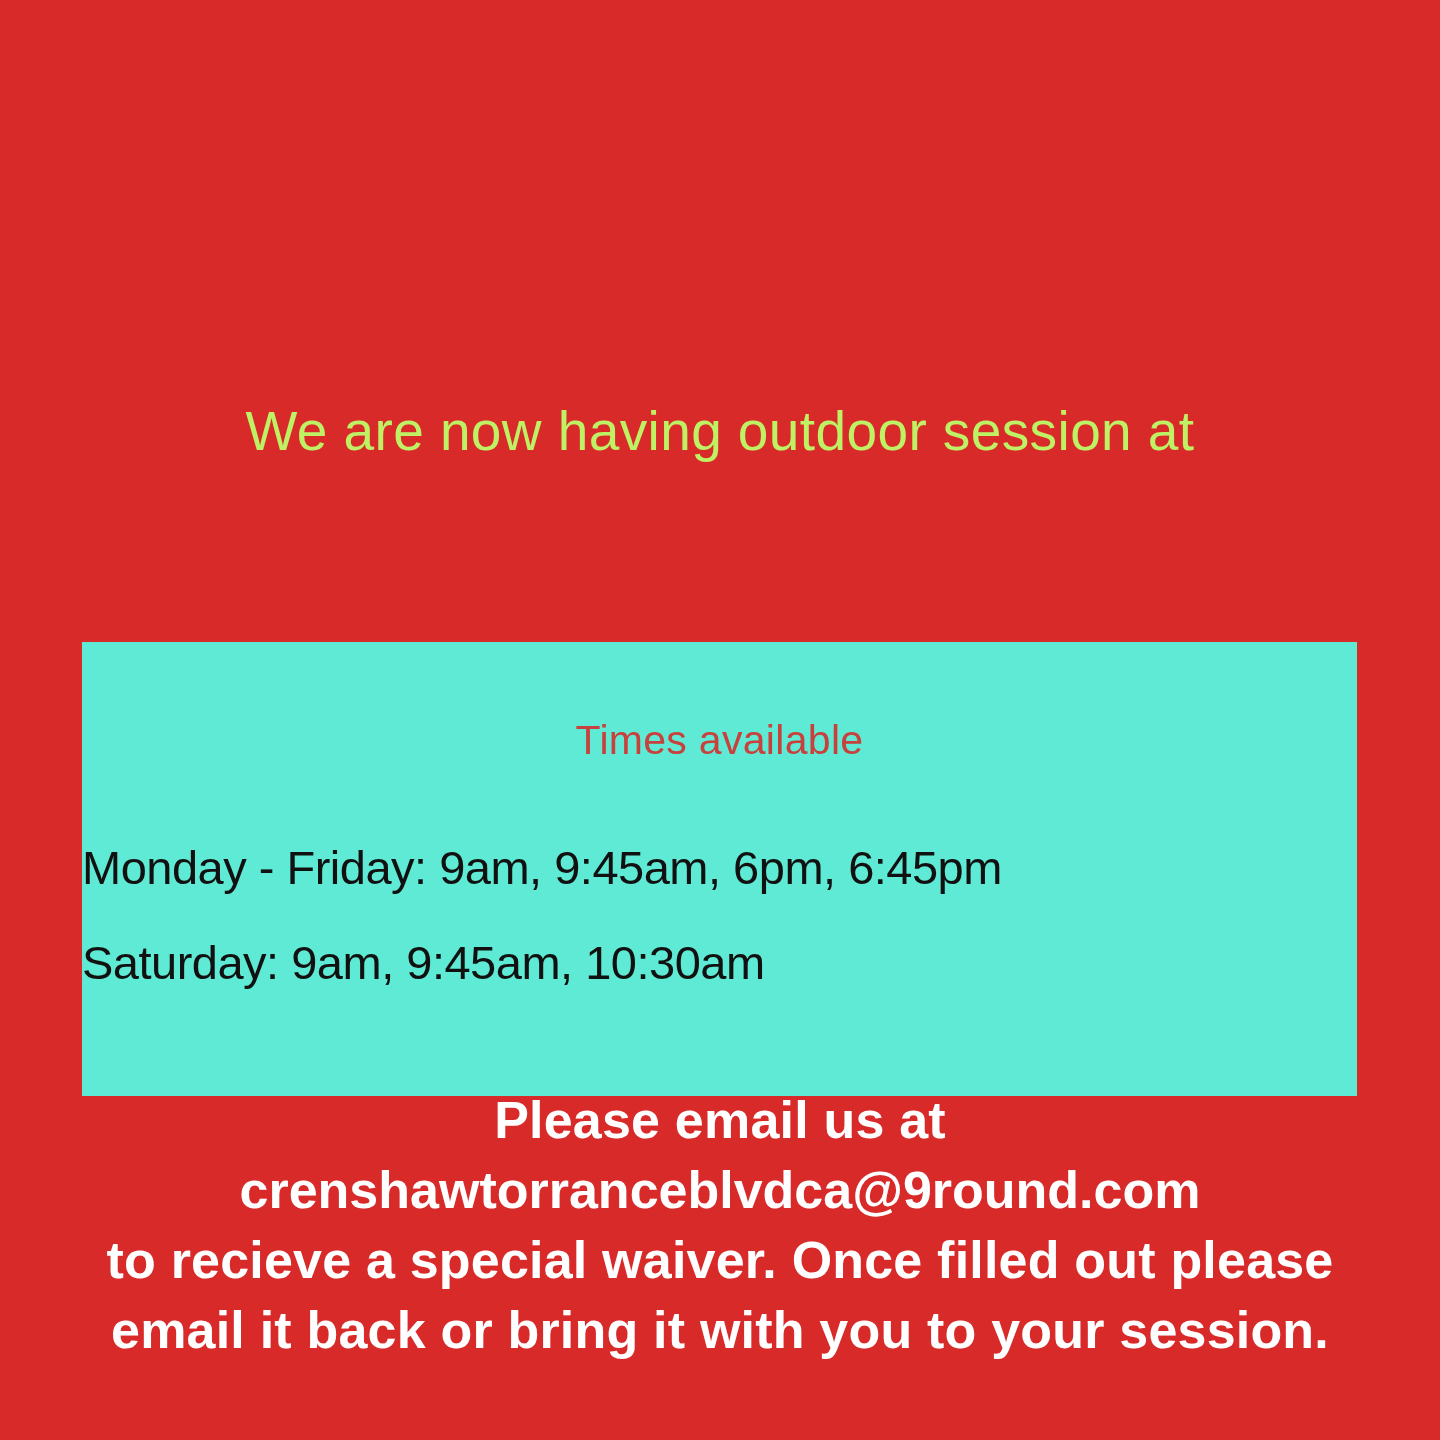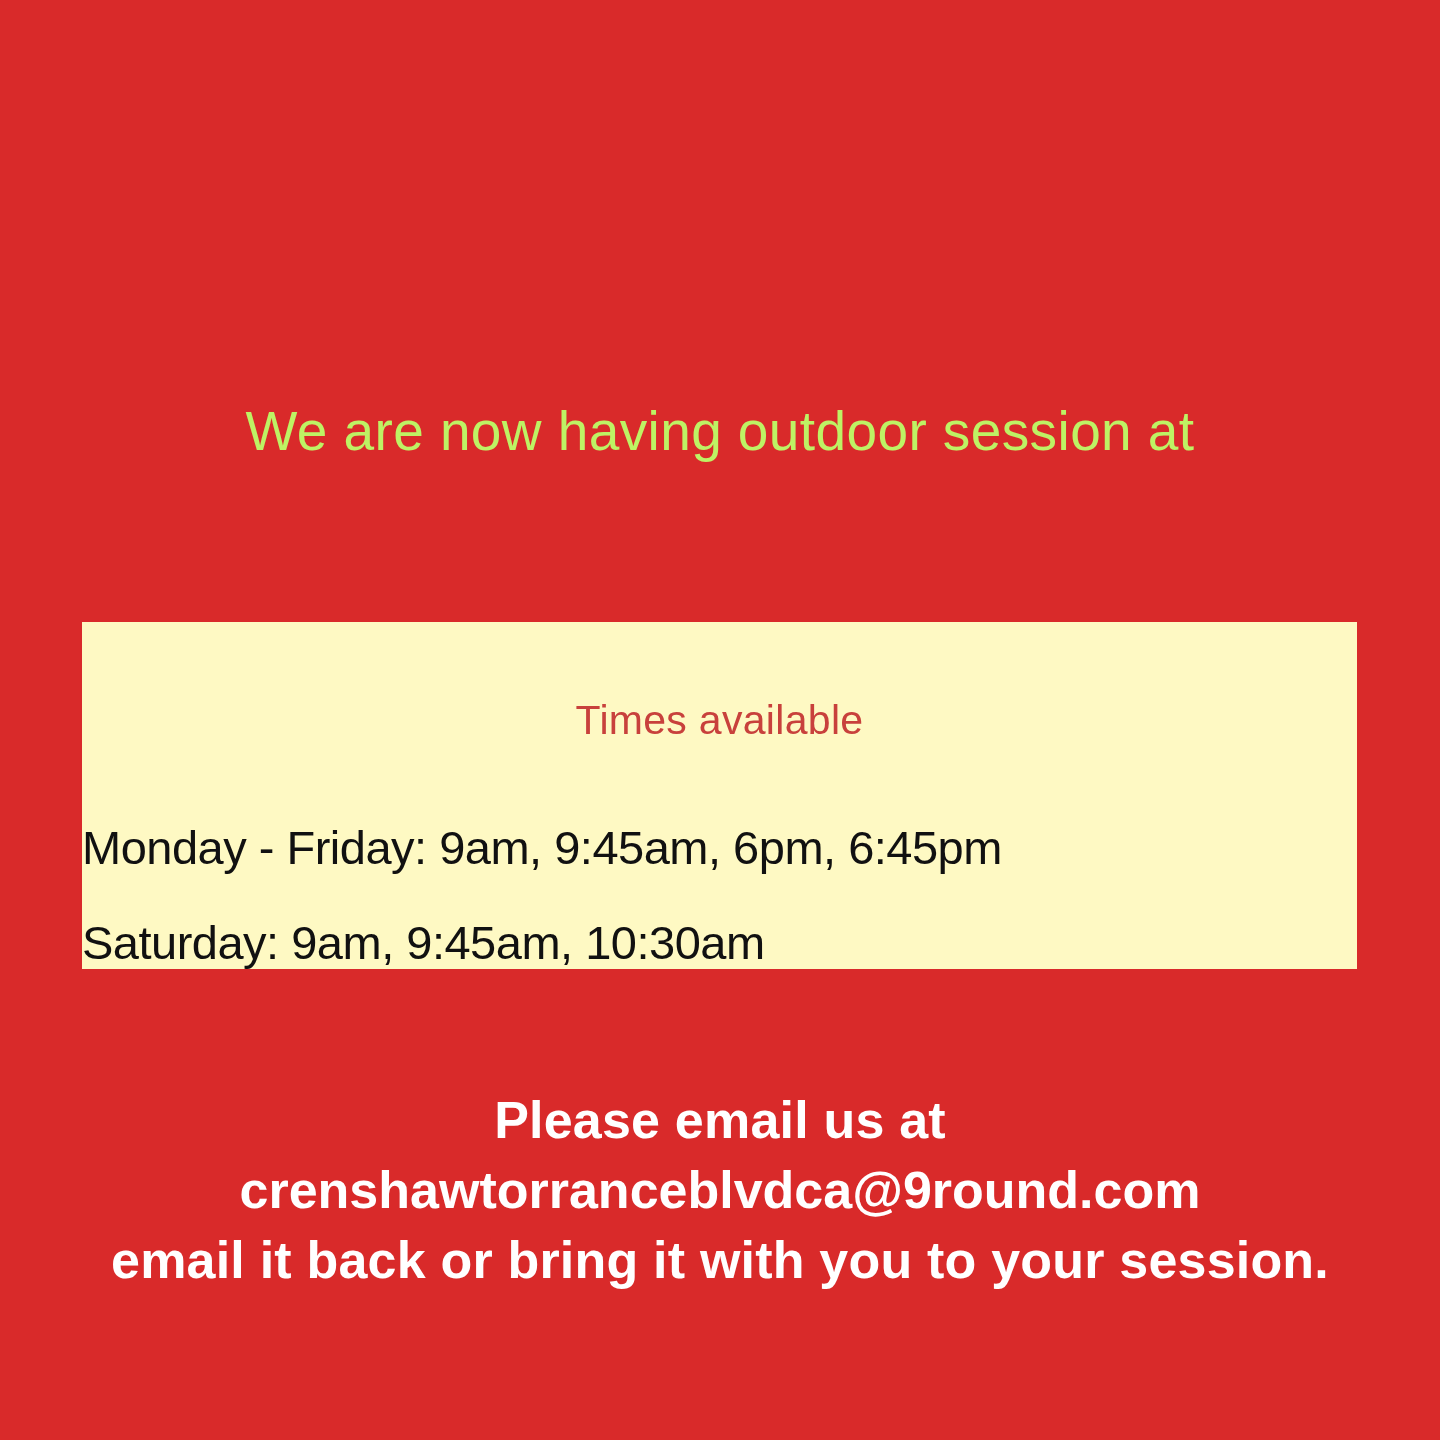--- a/index.html
+++ b/index.html
@@ -56,24 +56,24 @@
   }
   #subtitle .line {
     display: block;
     white-space: nowrap;
   }
 
   
   #times-card {
     position: absolute;
     left: 82px;
-    top: 622px;
+    top: 642px;
     width: 1275px;
-    height: 347px;
-    background: #fef9c3;
+    height: 454px;
+    background: #5eead4;
     box-sizing: border-box;
   }
 
   #times-heading {
     position: absolute;
     left: 0;
     top: 74px;
     width: 100%;
     text-align: center;
     color: #C8413C;
@@ -139,16 +139,17 @@
 
     <div id="times-list">
       <span class="times-row">Monday - Friday: 9am, 9:45am, 6pm, 6:45pm</span>
       <span class="times-row">Saturday: 9am, 9:45am, 10:30am</span>
     </div>
   </div>
 
   <div id="contact">
     <span class="line">Please email us at</span>
     <span class="line email">crenshawtorranceblvdca@9round.com</span>
+    <span class="line">to recieve a special waiver. Once filled out please</span>
     <span class="line">email it back or bring it with you to your session.</span>
   </div>
 
 </div>
 
 </body></html>

